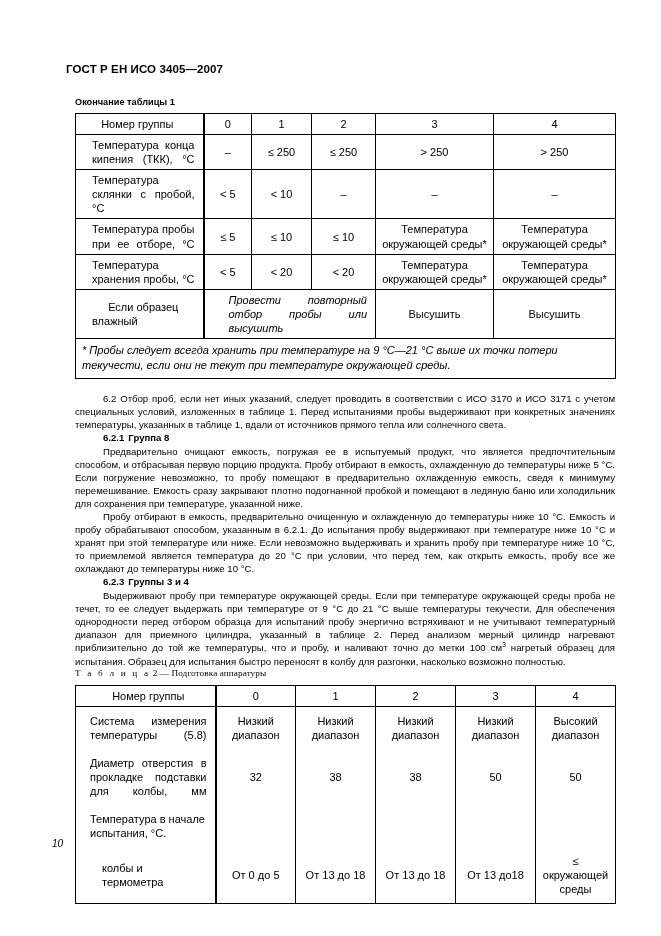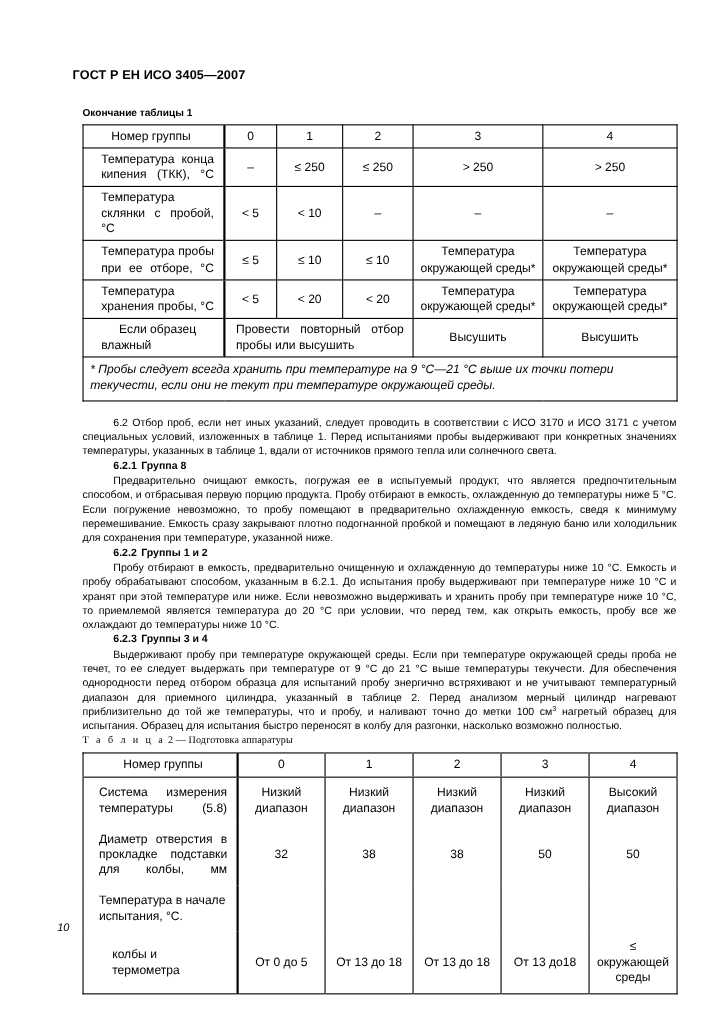--- a/index.html
+++ b/index.html
@@ -93,22 +93,23 @@
   table.t1 td.note {
     text-align: left;
     border-right: 1px solid #000;
     padding: 4px 6px 5px 6px;
     line-height: 1.35;
     font-style: italic;
   }
   table.t1 td.merged {
     text-align: justify;
     text-align-last: left;
-    padding-left: 10px;
+    padding-left: 24px;
     padding-right: 8px;
+    font-style: italic;
   }
 
   
   table.t2 {
     border-left: 1px solid #000;
     border-right: 1px solid #000;
     border-top: 1px solid #000;
     border-bottom: 1px solid #000;
   }
   table.t2 td {
@@ -249,21 +250,20 @@
       </tbody>
     </table>
 
     <div class="body-block">
 
       <p class="para">6.2   Отбор проб, если нет иных указаний, следует проводить в соответствии с ИСО 3170 и ИСО 3171 с учетом специальных условий, изложенных в таблице 1. Перед испытаниями пробы выдерживают при конкретных значениях температуры, указанных в таблице 1, вдали от источников прямого тепла или солнечного света.</p>
 
       <p class="clause-head"><span class="num">6.2.1</span><span>Группа 8</span></p>
       <p class="para">Предварительно очищают емкость, погружая ее в испытуемый продукт, что является предпочтительным способом, и отбрасывая первую порцию продукта. Пробу отбирают в емкость, охлажденную до температуры ниже 5 °С. Если погружение невозможно, то пробу помещают в предварительно охлажденную емкость, сведя к минимуму перемешивание. Емкость сразу закрывают плотно подогнанной пробкой и помещают в ледяную баню или холодильник для сохранения при температуре, указанной ниже.</p>
 
-      <p class="clause-head"><span class="num">6.2.2</span><span>Группы 1 и 2</span></p>
       <p class="para">Пробу отбирают в емкость, предварительно очищенную и охлажденную до температуры ниже 10 °С. Емкость и пробу обрабатывают способом, указанным в 6.2.1. До испытания пробу выдерживают при температуре ниже 10 °С и хранят при этой температуре или ниже. Если невозможно выдерживать и хранить пробу при температуре ниже 10 °С, то приемлемой является температура до 20 °С при условии, что перед тем, как открыть емкость, пробу все же охлаждают до температуры ниже 10 °С.</p>
 
       <p class="clause-head"><span class="num">6.2.3</span><span>Группы 3 и 4</span></p>
       <p class="para"><span>Выдерживают пробу при температуре окружающей среды. Если при температуре окружающей среды проба не течет, то ее следует выдержать при температуре от 9 °С до 21 °С выше температуры текучести. Для обеспечения однородности перед отбором образца для испытаний пробу энергично встряхивают и не учитывают температурный диапазон для приемного цилиндра, указанный в таблице 2. Перед анализом мерный цилиндр нагревают приблизительно до той же температуры, что и пробу, и наливают точно до метки 100 см</span><sup class="cm">3</sup><span> нагретый образец для испытания. Образец для испытания быстро переносят в колбу для разгонки, насколько возможно полностью.</span></p>
 
     </div>
 
     <div class="table-caption-2"><span class="sp-wide">Т а б л и ц а</span>&nbsp;<span>2</span>&nbsp;<span>— Подготовка аппаратуры</span></div>
 
     <table class="gost t2">

